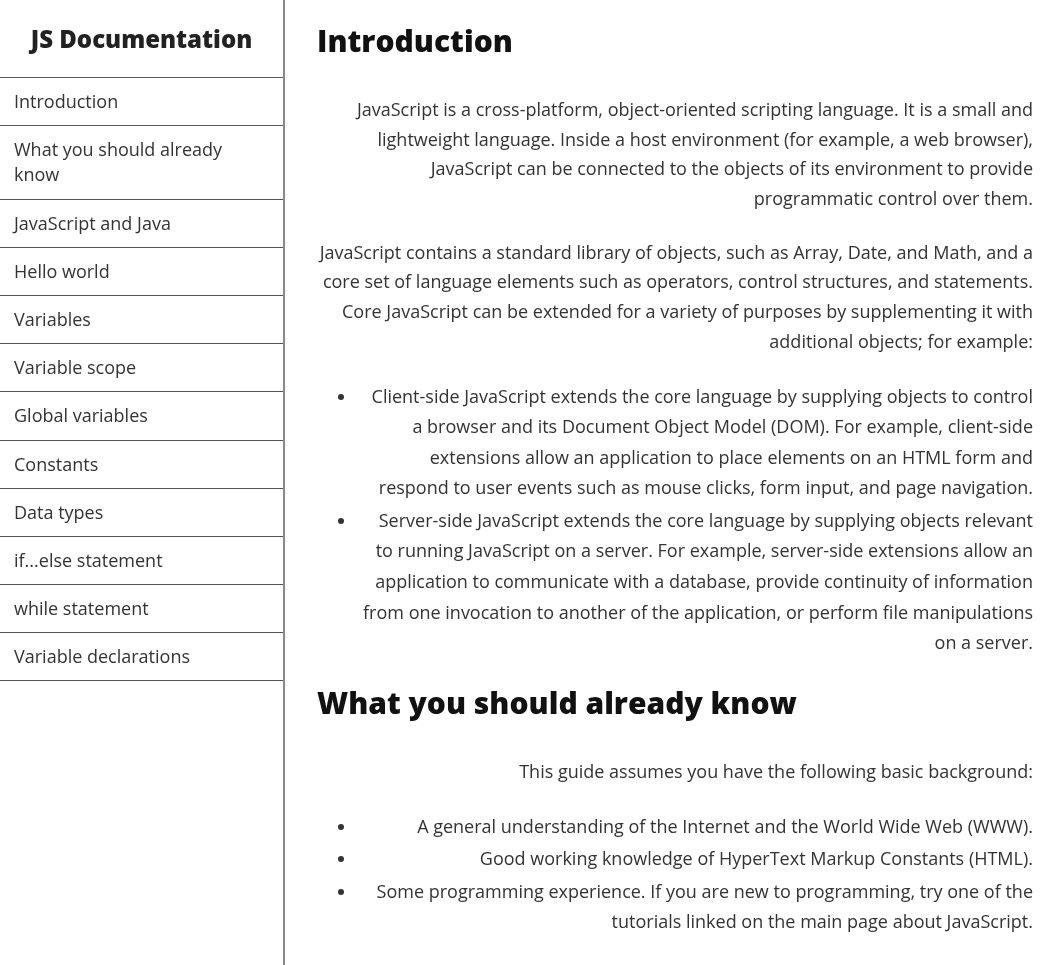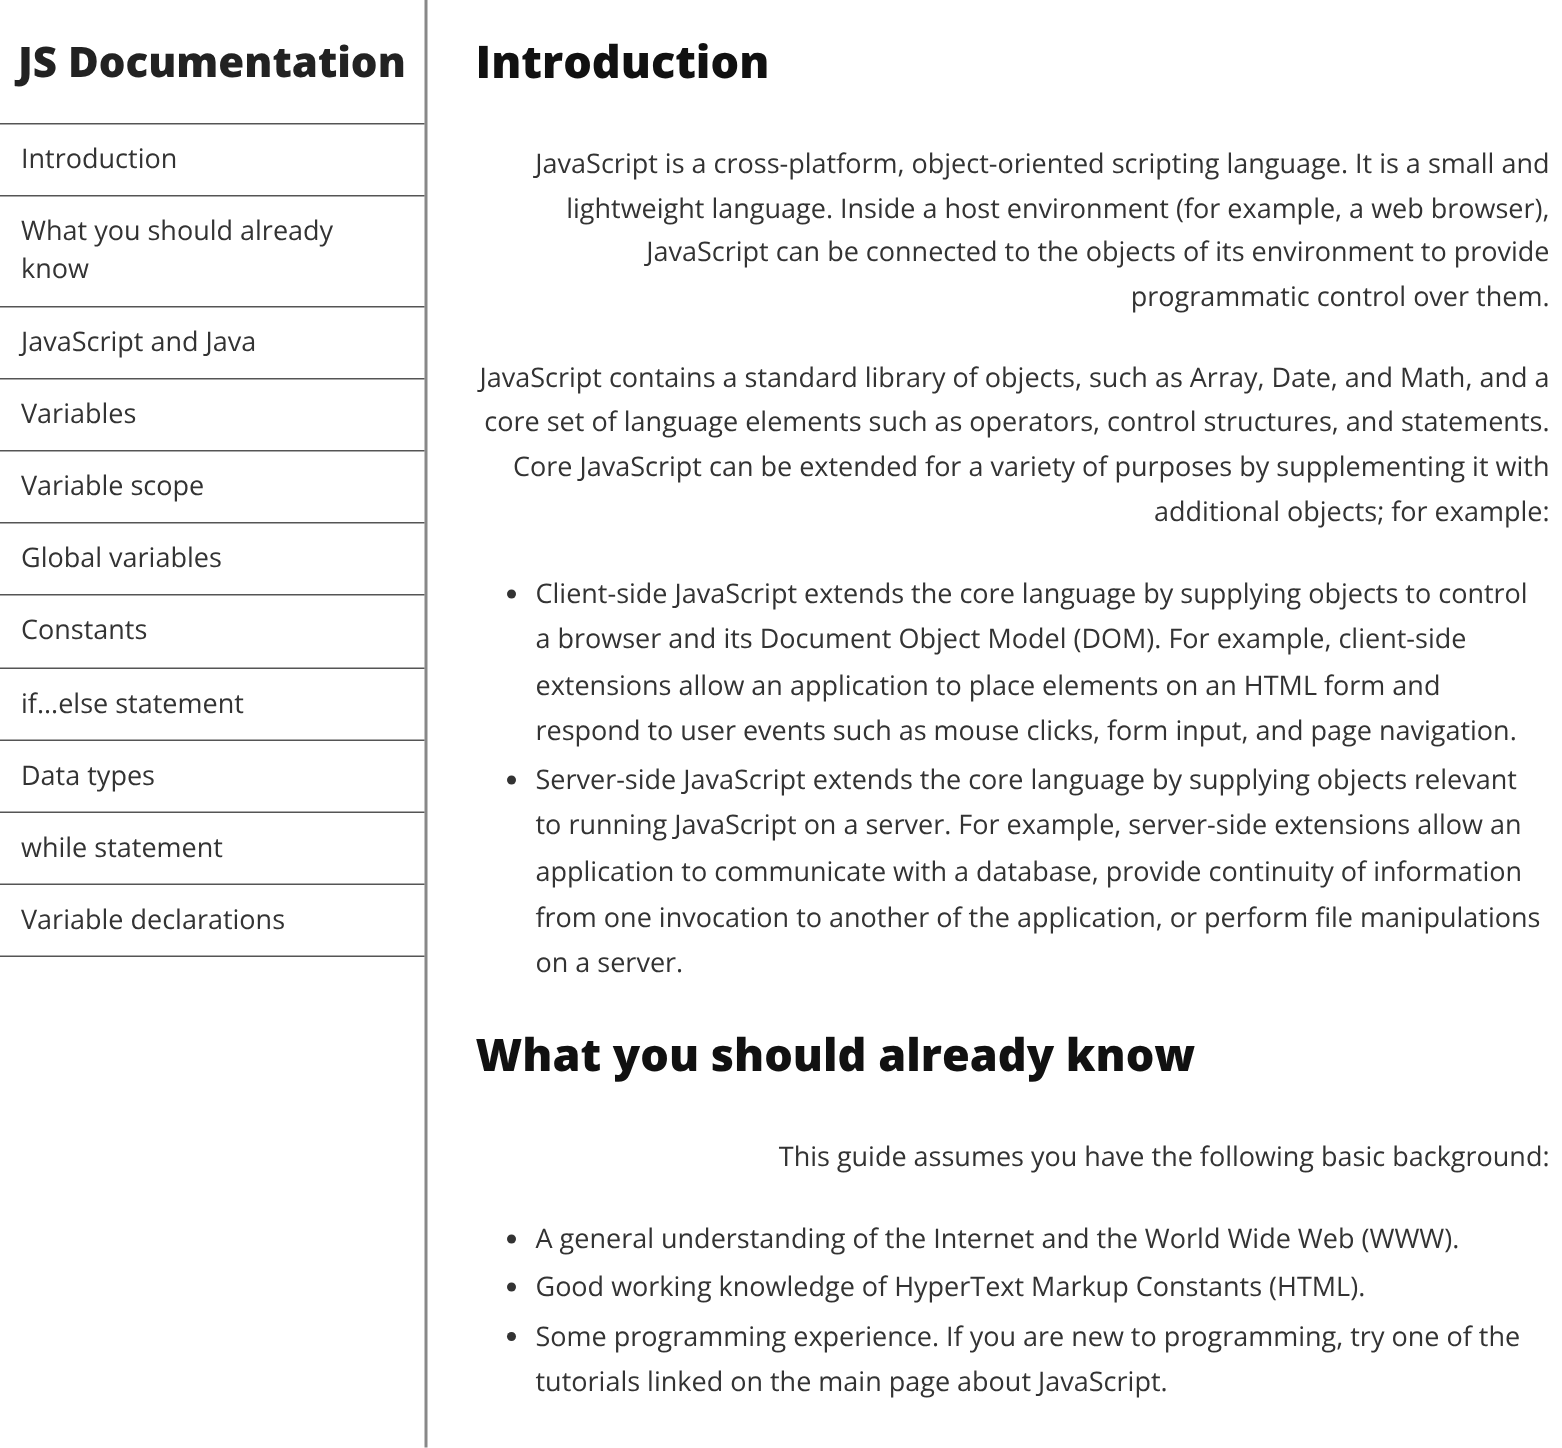--- a/index.html
+++ b/index.html
@@ -15,24 +15,25 @@
     display: flex;
     min-height: 100vh;
   }
   nav.sidebar {
     width: 285px;
     min-width: 285px;
     border-right: 2px solid #888;
     background: #fff;
   }
   nav.sidebar h1 {
-    font-size: 28px;
+    font-size: 24px;
     font-weight: 800;
     margin: 0;
     padding: 22px 12px 22px 12px;
+    text-align: center;
   }
   nav.sidebar ul {
     list-style: none;
     margin: 0;
     padding: 0;
     border-top: 1px solid #555;
   }
   nav.sidebar li {
     border-bottom: 1px solid #555;
   }
@@ -68,56 +69,60 @@
   }
   main.content ul {
     padding-left: 40px;
     margin: 0 0 24px 0;
   }
   main.content li {
     font-size: 18px;
     line-height: 1.7;
     margin-bottom: 2px;
     color: #333;
+    text-align: right;
   }
 </style>
 </head>
 <body>
 
 <div class="layout">
 
   <nav class="sidebar">
     <h1>JS Documentation</h1>
     <ul>
       <li>
           <a>Introduction</a>
         </li>
       <li>
           <a>What you should already know</a>
         </li>
       <li>
           <a>JavaScript and Java</a>
         </li>
       <li>
+          <a>Hello world</a>
+        </li>
+      <li>
           <a>Variables</a>
         </li>
       <li>
           <a>Variable scope</a>
         </li>
       <li>
           <a>Global variables</a>
         </li>
       <li>
           <a>Constants</a>
         </li>
       <li>
-          <a>if...else statement</a>
+          <a>Data types</a>
         </li>
       <li>
-          <a>Data types</a>
+          <a>if...else statement</a>
         </li>
       <li>
           <a>while statement</a>
         </li>
       <li>
           <a>Variable declarations</a>
         </li>
     </ul>
   </nav>
 

